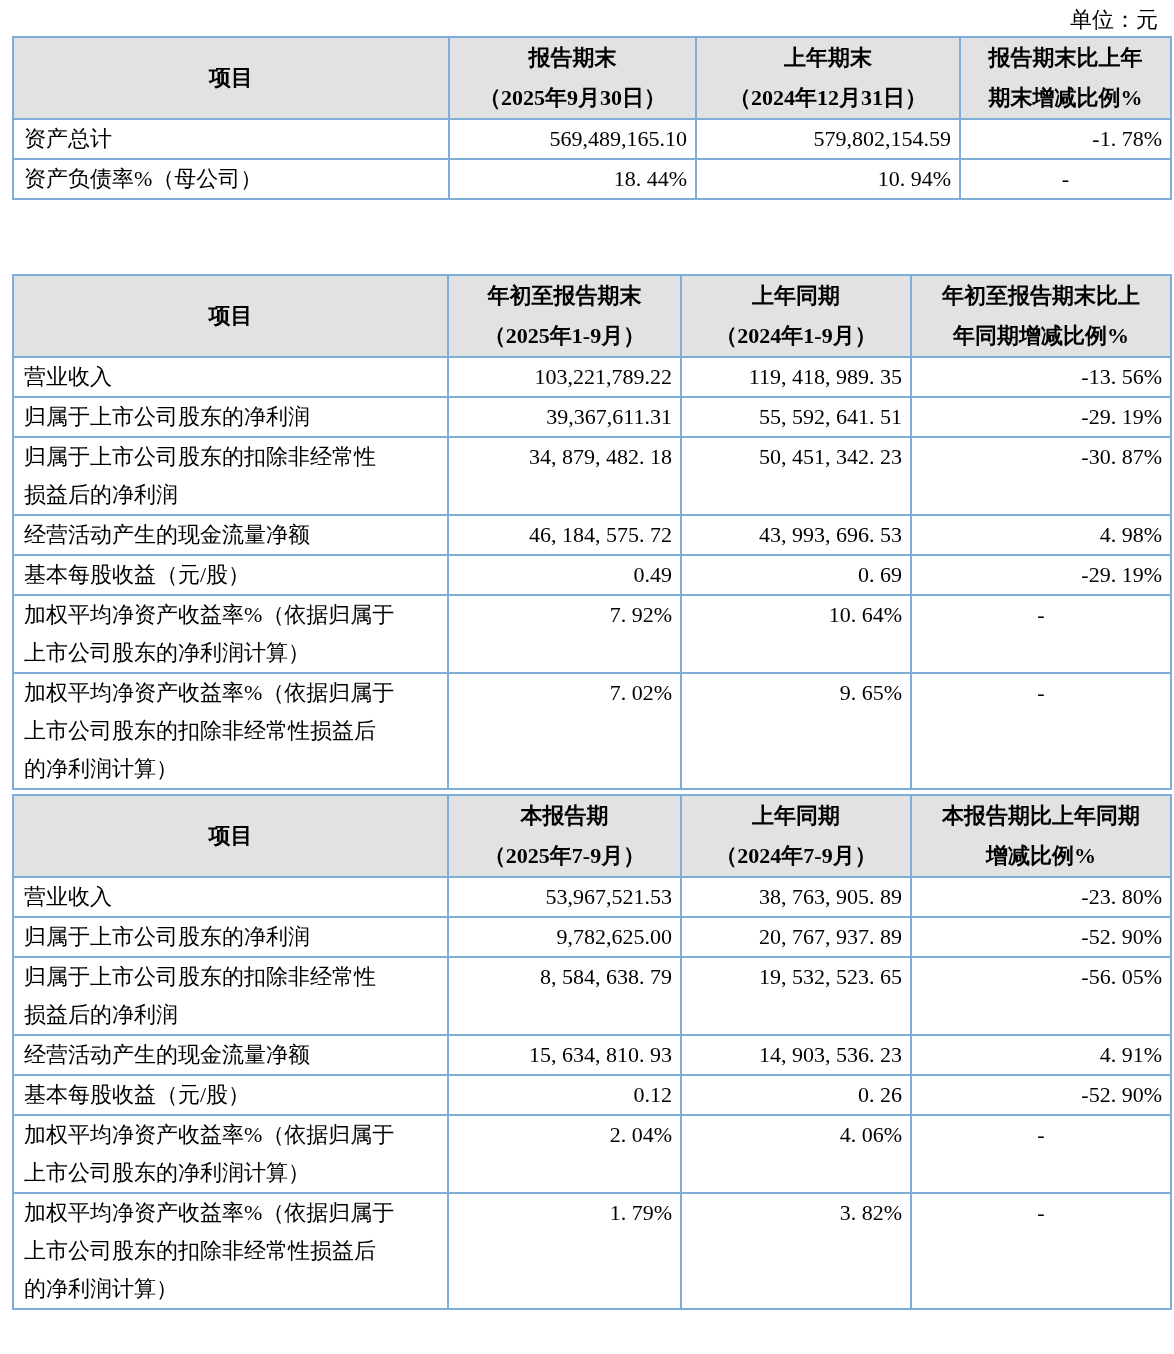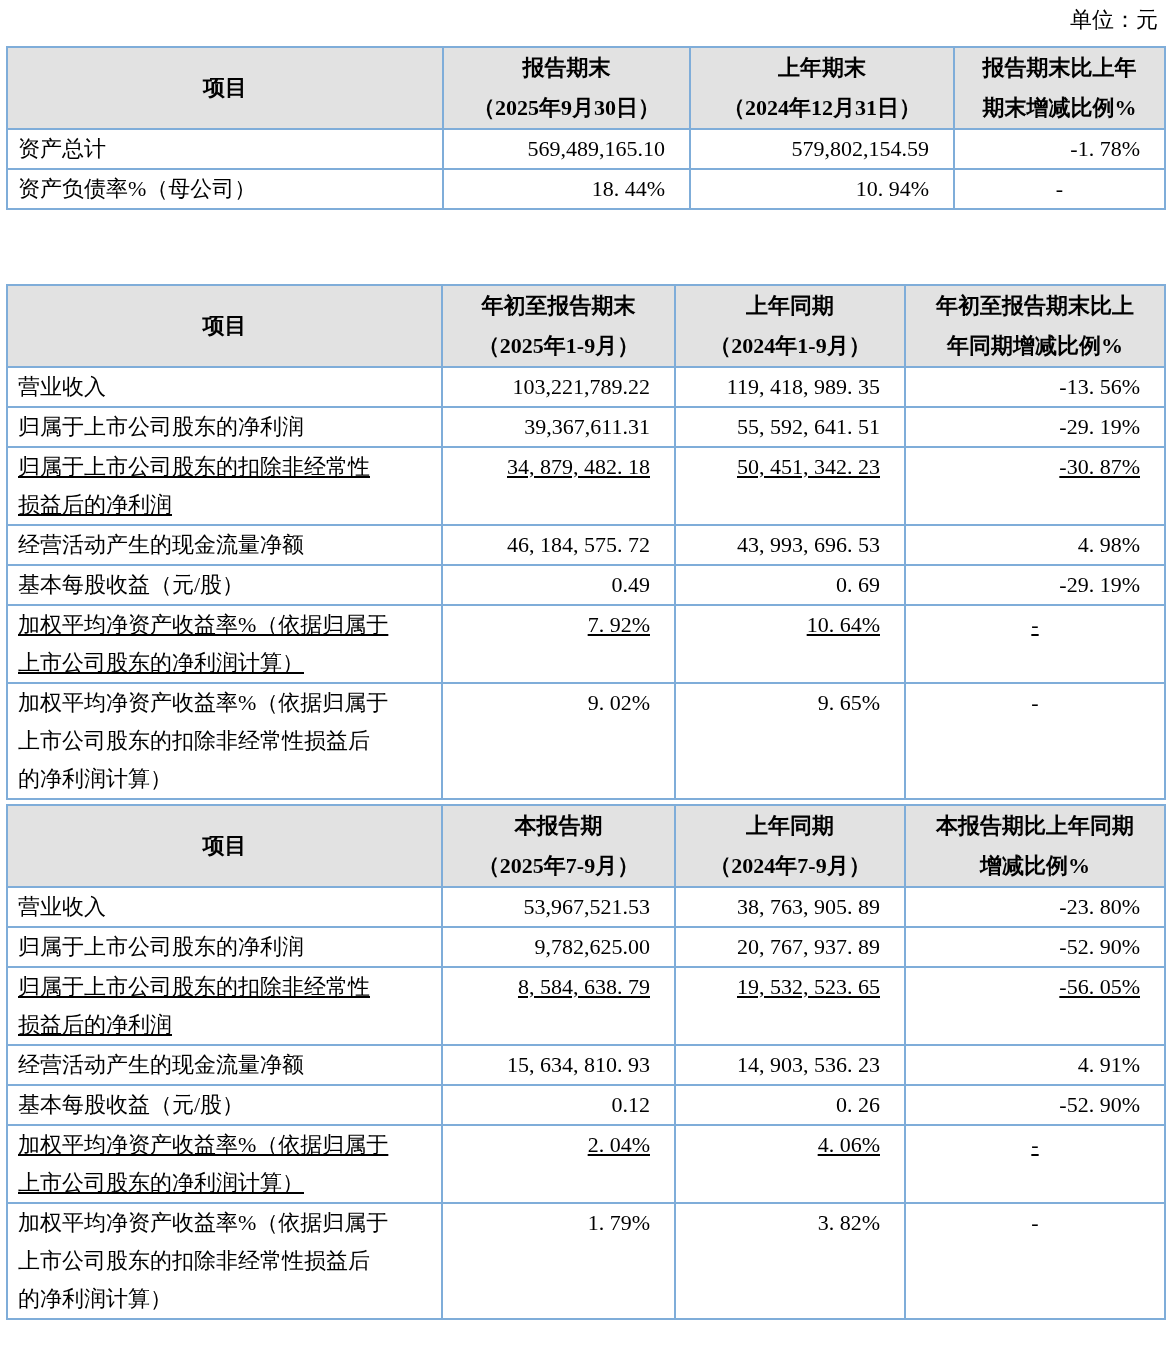--- a/index.html
+++ b/index.html
@@ -13,27 +13,27 @@
     width: 1174px;
     font-family: "Liberation Serif", "DejaVu Serif", serif;
     color: var(--text);
   }
   .page { width: 1174px; min-height: 1354px; position: relative; }
   .unit-label {
     text-align: right;
     font-size: 22px;
     line-height: 28px;
     padding: 6px 16px 4px 0;
-    height: 46px;
+    height: 36px;
   }
   table.t {
     border-collapse: collapse;
     table-layout: fixed;
     width: 1158px;
-    margin-left: 6px;
+    margin-left: 12px;
     font-size: 22px;
   }
   table.t1 { margin-bottom: 74px; }
   table.t3 { margin-top: 4px; }
   table.t th, table.t td {
     border: 2px solid var(--border);
   }
   table.t th {
     background: var(--header_bg);
     font-weight: bold;
@@ -49,25 +49,25 @@
     vertical-align: top;
   }
   td.lbl {
     text-align: left;
     padding-left: 10px;
     padding-right: 6px;
     white-space: pre-line;
   }
   td.num {
     text-align: right;
-    padding-right: 24px;
+    padding-right: 8px;
   }
   td.dash { text-align: center; padding-right: 0; }
   td.mid { vertical-align: middle; }
-  tr.h2 td { height: 76px; text-decoration: underline; }
+  tr.h2 td { height: 76px; }
   tr.h3 td { height: 114px; }
   tr.h1 td { height: 38px; }
 </style>
 </head>
 <body>
 
 <div class="page">
 
   <div class="unit-label">单位：元</div>
 
@@ -159,21 +159,21 @@
         <td class="lbl">加权平均净资产收益率%（依据归属于
 上市公司股东的净利润计算）</td>
         <td class="num">7. 92%</td>
         <td class="num">10. 64%</td>
         <td class="num dash">-</td>
       </tr>
       <tr class="h3">
         <td class="lbl">加权平均净资产收益率%（依据归属于
 上市公司股东的扣除非经常性损益后
 的净利润计算）</td>
-        <td class="num">9. 02%</td>
+        <td class="num">7. 02%</td>
         <td class="num">9. 65%</td>
         <td class="num dash">-</td>
       </tr>
     </tbody>
   </table>
 
   <table class="t t3">
     <colgroup>
         <col style="width:435px">
         <col style="width:233px">

